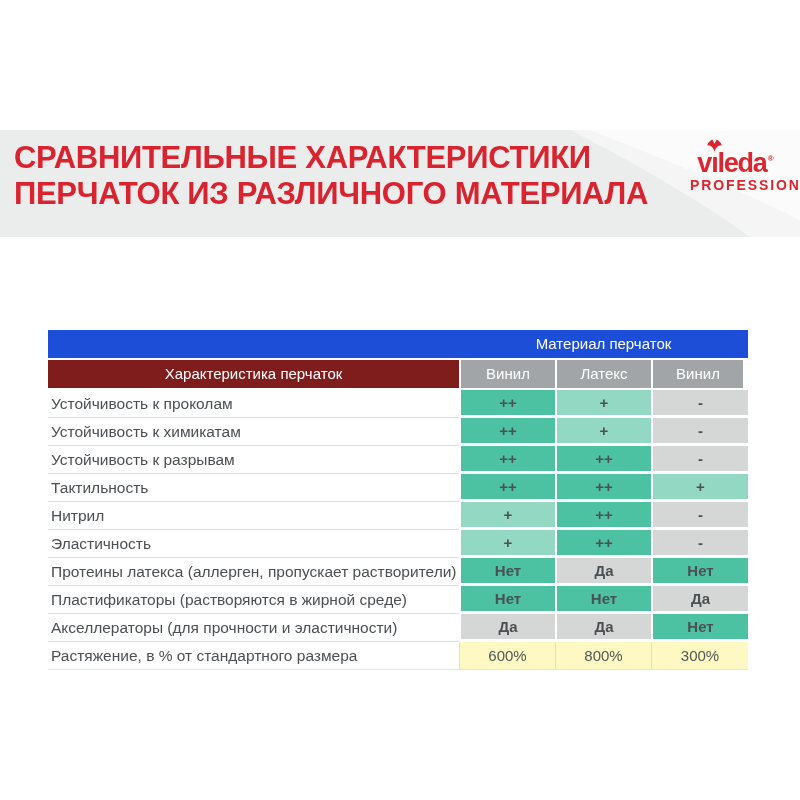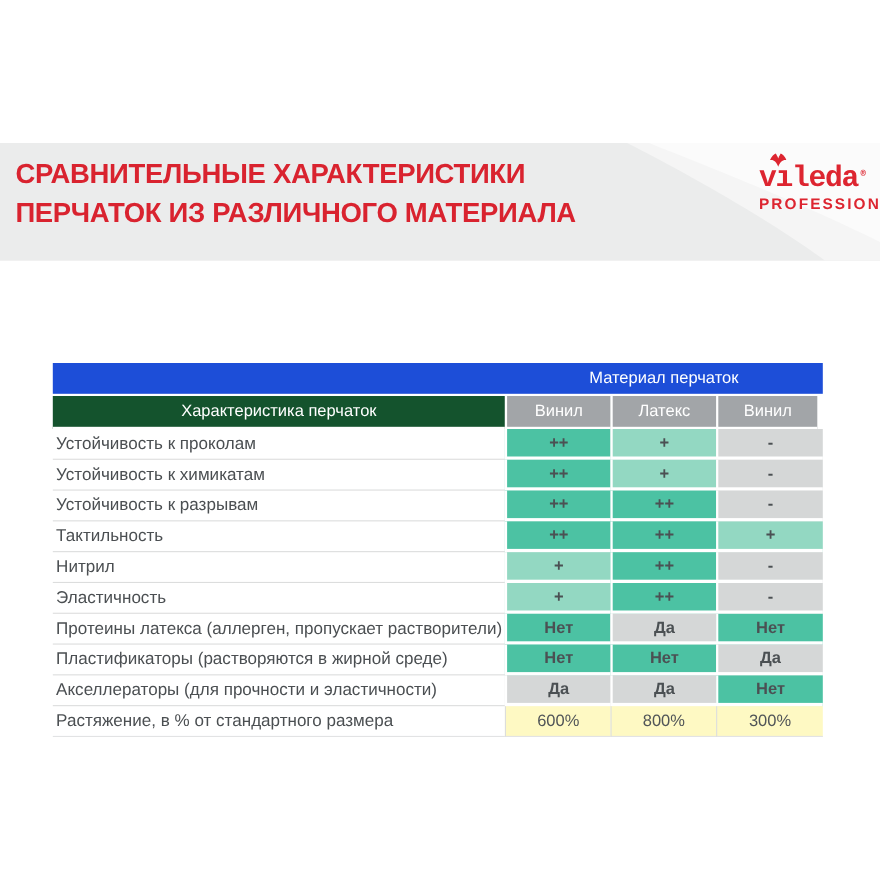--- a/index.html
+++ b/index.html
@@ -5,42 +5,42 @@
   * { margin:0; padding:0; box-sizing:border-box; }
   html,body { width:800px; height:800px; background:#ffffff; overflow:hidden;
               font-family:"Liberation Sans","DejaVu Sans",sans-serif; }
   .page { position:relative; width:800px; height:800px; background:#fff; }
 
   
   .band { position:absolute; left:0; top:130px; width:800px; height:107px;
           background:#ebecec; overflow:hidden; }
   .swoosh { position:absolute; right:0; top:0; height:107px; width:380px; }
   .title { position:absolute; left:14px; top:10px; z-index:2;
-           font-size:25px; line-height:36px; font-weight:bold;
+           font-size:31px; line-height:36px; font-weight:bold;
            letter-spacing:-0.3px; color:#d9232f; }
   .logo { position:absolute; right:26px; top:6px; z-index:3; width:84px; text-align:center; }
   .brand-row { position:relative; display:inline-block; margin-top:14px;
                font-size:27px; font-weight:800; letter-spacing:-1.2px;
-               color:#dd2530; line-height:26px;font-family:Liberation Mono, monospace; }
+               color:#dd2530; line-height:26px; }
   .tulip { position:absolute; left:10px; top:-11px; width:15px; height:13px; }
   .reg { position:absolute; right:-7px; top:-4px; font-size:8px; font-weight:bold;
          letter-spacing:0; color:#dd2530; }
   .prof { font-size:14px; font-weight:bold; letter-spacing:1.9px;
           color:#dd2530; margin-top:1px; white-space:nowrap; }
 
   
   .tbl { position:absolute; left:48px; top:330px; width:700px; }
   .thead-dark { display:flex; height:28px; background:#1d4ed8; margin-bottom:2px; }
   .thead-dark .spacer { width:411px; }
   .thead-dark .group { flex:1; color:#fff; font-size:15px; line-height:28px;
                        text-align:center; }
   .thead-light { display:flex; height:30px; }
   .thead-light .hcell { color:#fff; font-size:15px; line-height:28px;
                         text-align:center; border-bottom:2px solid #fff; }
-  .h-char { width:411px; background:#14532d; }
+  .h-char { width:411px; background:#7f1d1d; }
   .h-mat  { width:96px;  background:#a2a5a8; border-left:2px solid #fff; }
   .h-mat:last-child { width:92px; }
 
   .trow { display:flex; height:28px; }
   .lbl { width:411px; font-size:15.5px; color:#4b4f52; line-height:27px;
          padding-left:3px; border-bottom:1px solid #dcdddd;
          white-space:nowrap; overflow:hidden; }
   .val { width:96px; text-align:center; font-size:15px; font-weight:600;
          color:#4b5053; line-height:25px;
          border-left:2px solid #fff; border-bottom:3px solid #fff; }

